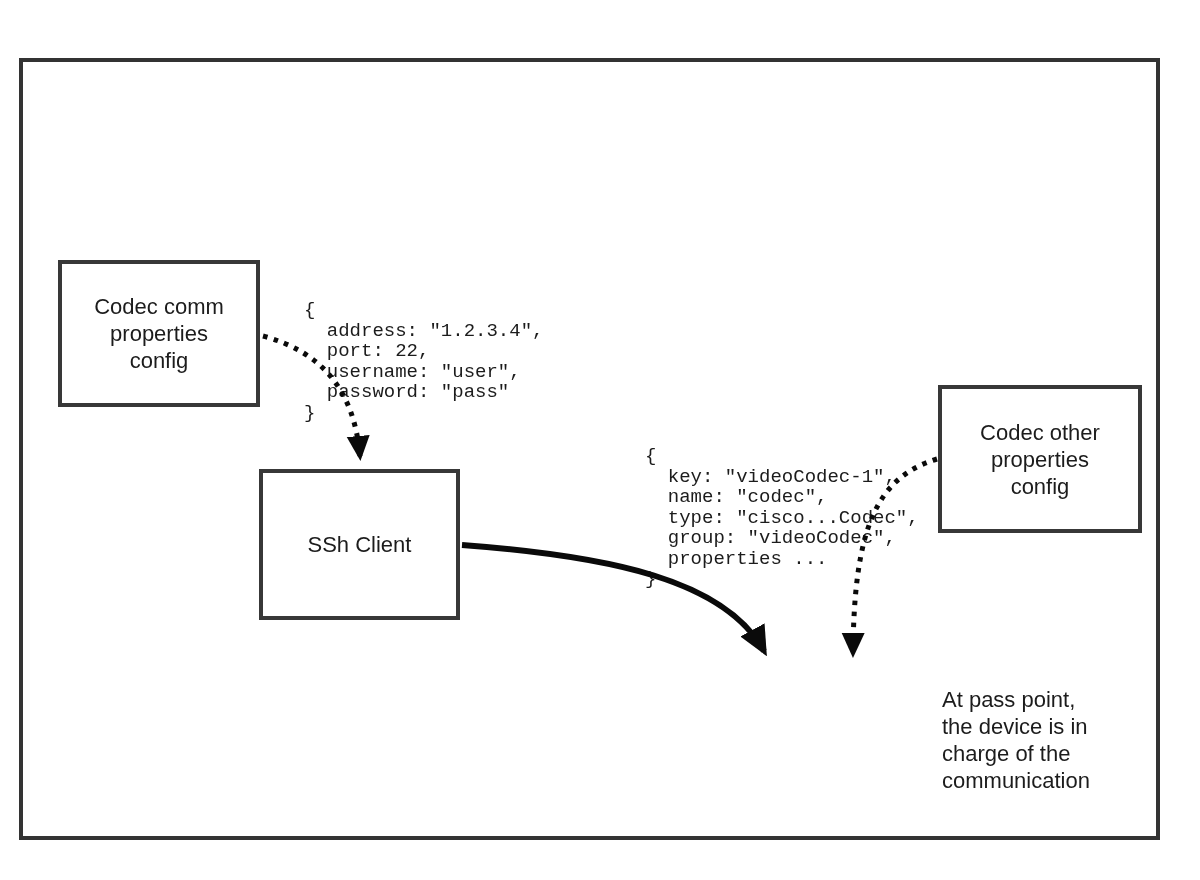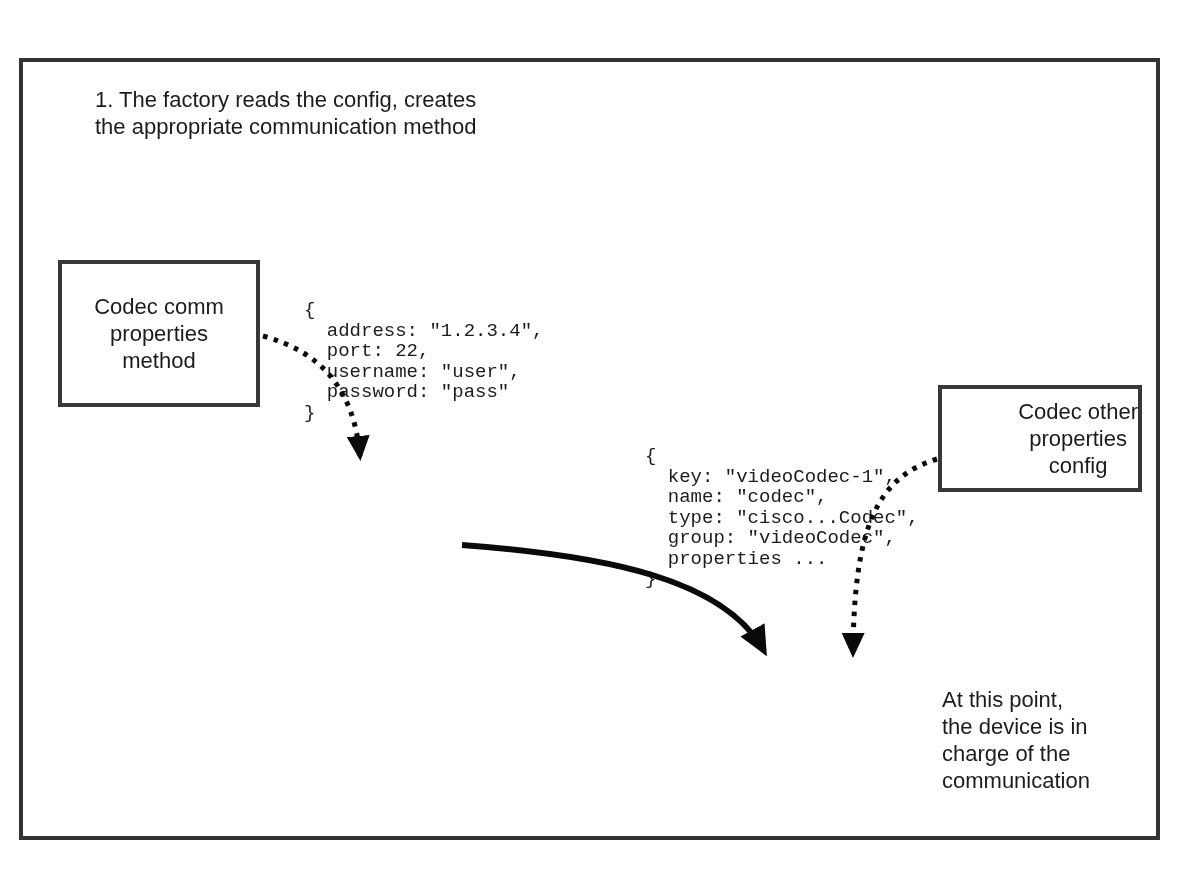--- a/index.html
+++ b/index.html
@@ -47,21 +47,21 @@
     text-align: center;
   }
   .box-label {
     font-size: 22px;
     line-height: 27px;
     white-space: pre-line;
     color: var(--text);
   }
   .box-codec-comm  { left: 58px;  top: 260px; width: 202px; height: 147px; }
   .box-ssh-client  { left: 259px; top: 469px; width: 201px; height: 151px; }
-  .box-codec-other { left: 938px; top: 385px; width: 204px; height: 107px; justify-content: flex-end; }
+  .box-codec-other { left: 938px; top: 385px; width: 204px; height: 148px; }
   .box-cisco-codec { left: 710px; top: 663px; width: 200px; height: 150px; }
   .code {
     position: absolute;
     margin: 0;
     font-family: "Liberation Mono", monospace;
     font-size: 19px;
     line-height: 20.5px;
     white-space: pre;
     color: var(--text);
   }
@@ -78,35 +78,36 @@
   .arrow-solid  { stroke-width: 6; }
   .arrowhead-shape { fill: var(--arrow); }
 </style>
 </head>
 <body>
 
 <div class="canvas">
 
   <div class="frame"></div>
 
-  <div class="note note-step1">1. The factory reads the config, creates
-the appropriate communication method</div>
 
 
-  <div class="note note-endpoint">At this point,
+  <div class="note note-endpoint">At pass point,
 the device is in
 charge of the
 communication</div>
 
   <div class="box box-codec-comm">
     <span class="box-label">Codec comm
 properties
-method</span>
+config</span>
   </div>
 
+  <div class="box box-ssh-client">
+    <span class="box-label">SSh Client</span>
+  </div>
 
   <div class="box box-codec-other">
     <span class="box-label">Codec other
 properties
 config</span>
   </div>
 
 
   <pre class="code code-comm">{
   address: "1.2.3.4",

